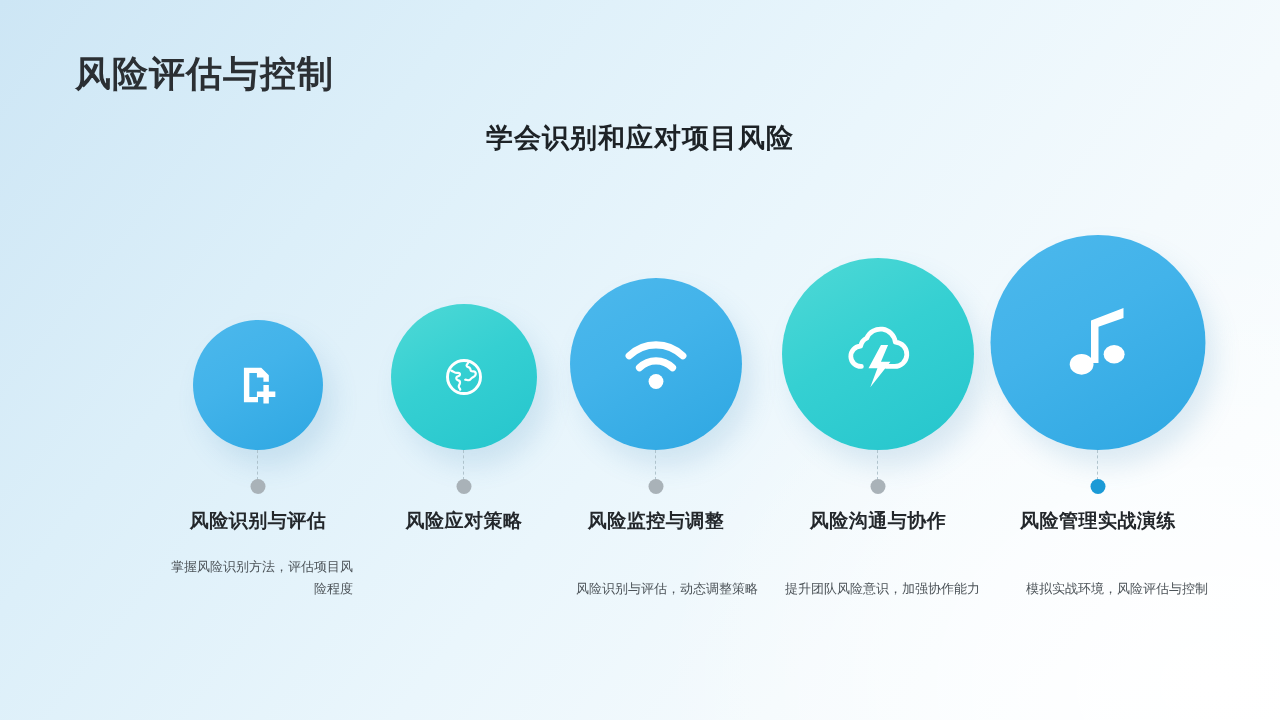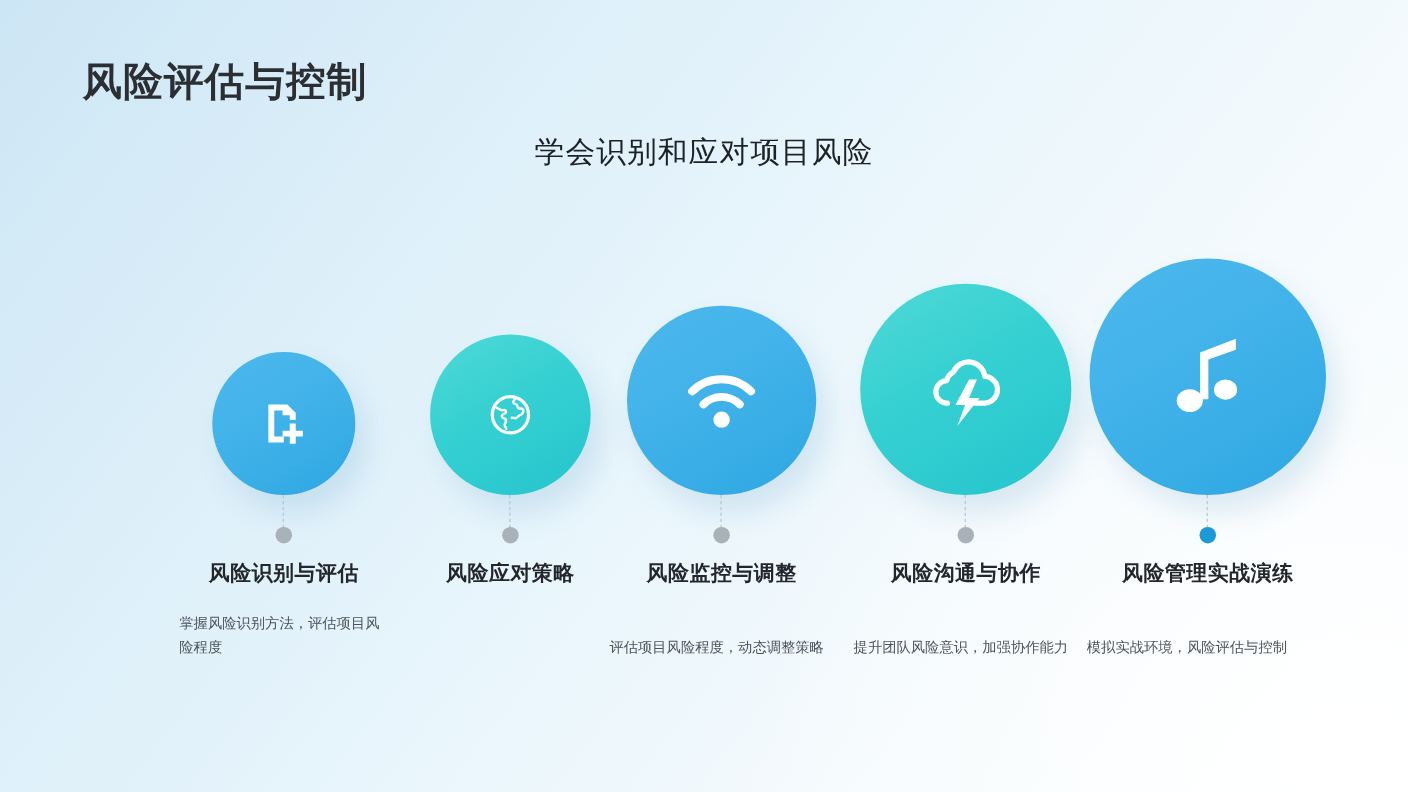--- a/index.html
+++ b/index.html
@@ -33,21 +33,21 @@
     letter-spacing: 1px;
     white-space: nowrap;
   }
   .subtitle {
     position: absolute;
     left: 0;
     right: 0;
     top: 120px;
     text-align: center;
     font-size: 27px;
-    font-weight: normal;
+    font-weight: bold;
     color: #1d2226;
     letter-spacing: 1px;
   }
 
   
   .steps {
     position: absolute;
     left: 62px;
     top: 180px;
     width: 1160px;
@@ -115,21 +115,21 @@
     font-weight: bold;
     color: #23272b;
     letter-spacing: .5px;
     white-space: nowrap;
   }
   .step-desc {
     position: absolute;
     left: 14px;
     width: 204px;
     bottom: 40px;
-    text-align: left;
+    text-align: right;
     font-size: 13px;
     line-height: 22px;
     color: #4c5358;
   }
 
   
   #step-0 { left: 80px;  }
   #step-1 { left: 286px; }
   #step-2 { left: 478px; }
   #step-3 { left: 700px; }
@@ -195,21 +195,21 @@
               <path d="M6 19c7.2-7 16.4-10.6 26-10.6S50.8 12 58 19" stroke="#ffffff" stroke-width="7" stroke-linecap="round" fill="none"></path>
               <path d="M16 30.5c4.4-4.3 10.1-6.6 16-6.6s11.6 2.3 16 6.6" stroke="#ffffff" stroke-width="7" stroke-linecap="round" fill="none"></path>
               <circle cx="32" cy="44" r="7.2" fill="#ffffff"></circle>
             </svg>
           </span>
         </div>
       </div>
       <div class="connector"></div>
       <div class="dot"></div>
       <div class="step-title">风险监控与调整</div>
-      <div class="step-desc">评估项目风险程度，动态调整策略</div>
+      <div class="step-desc">风险识别与评估，动态调整策略</div>
     </div>
 
     <div class="step" id="step-3">
       <div class="bubble-zone">
         <div class="bubble teal">
           <span>
             <svg width="76" height="72" viewBox="0 0 64 60" fill="none">
               <path d="M18 40.5a8.6 8.6 0 0 1-.6-17.2 9.4 9.4 0 0 1 5.1-6.6A12.6 12.6 0 0 1 46.6 20a8.9 8.9 0 0 1-1.2 20.5H39" stroke="#ffffff" stroke-width="4" stroke-linecap="round" stroke-linejoin="round" fill="none"></path>
               <path d="M34.5 22.5 24 42h7.5l-6 16 17-21.5h-8l6-14z" fill="#ffffff"></path>
             </svg>

